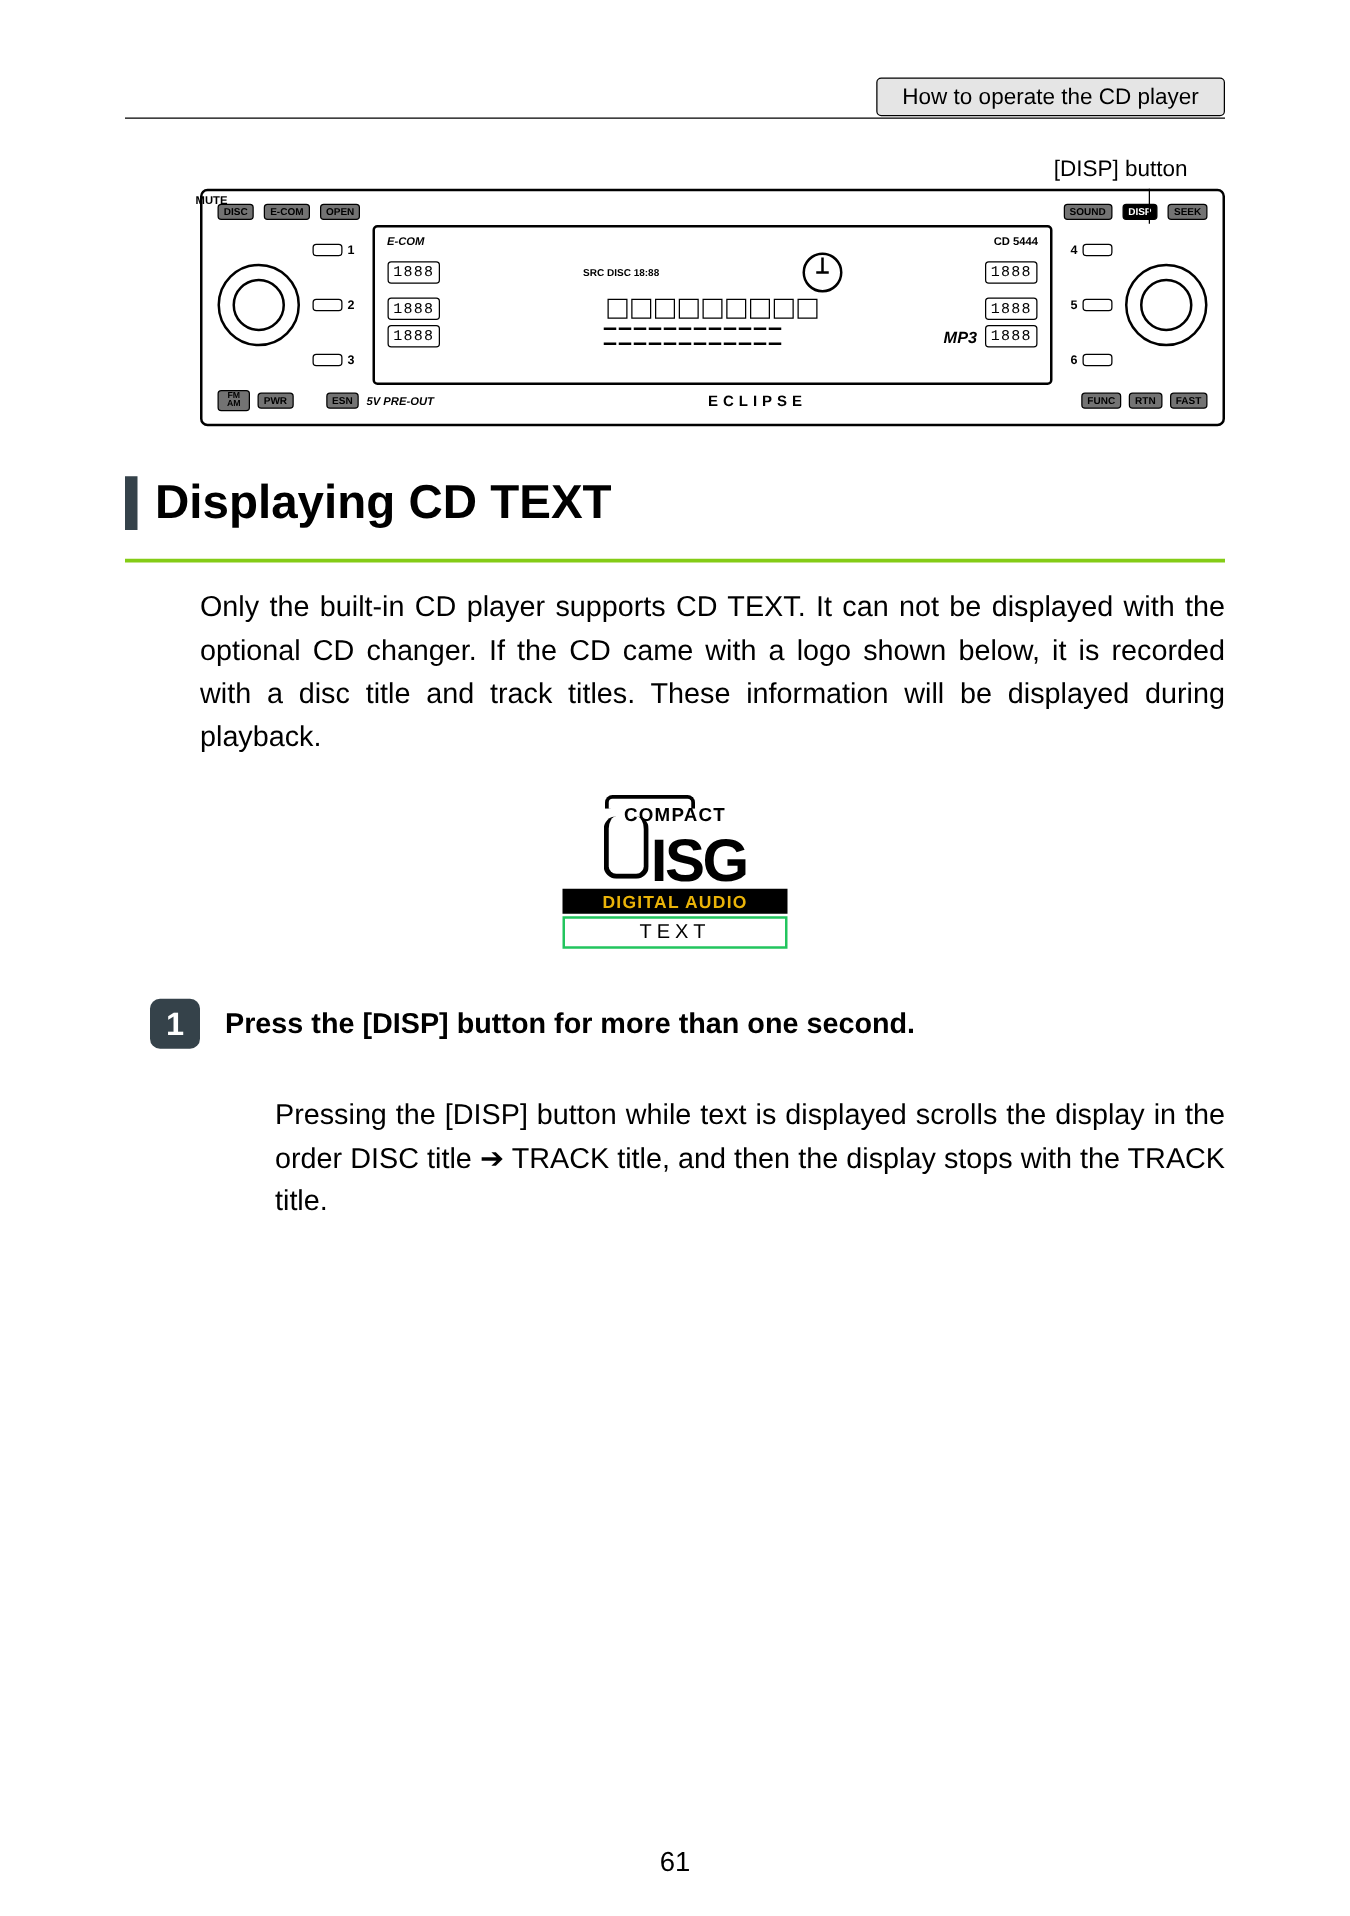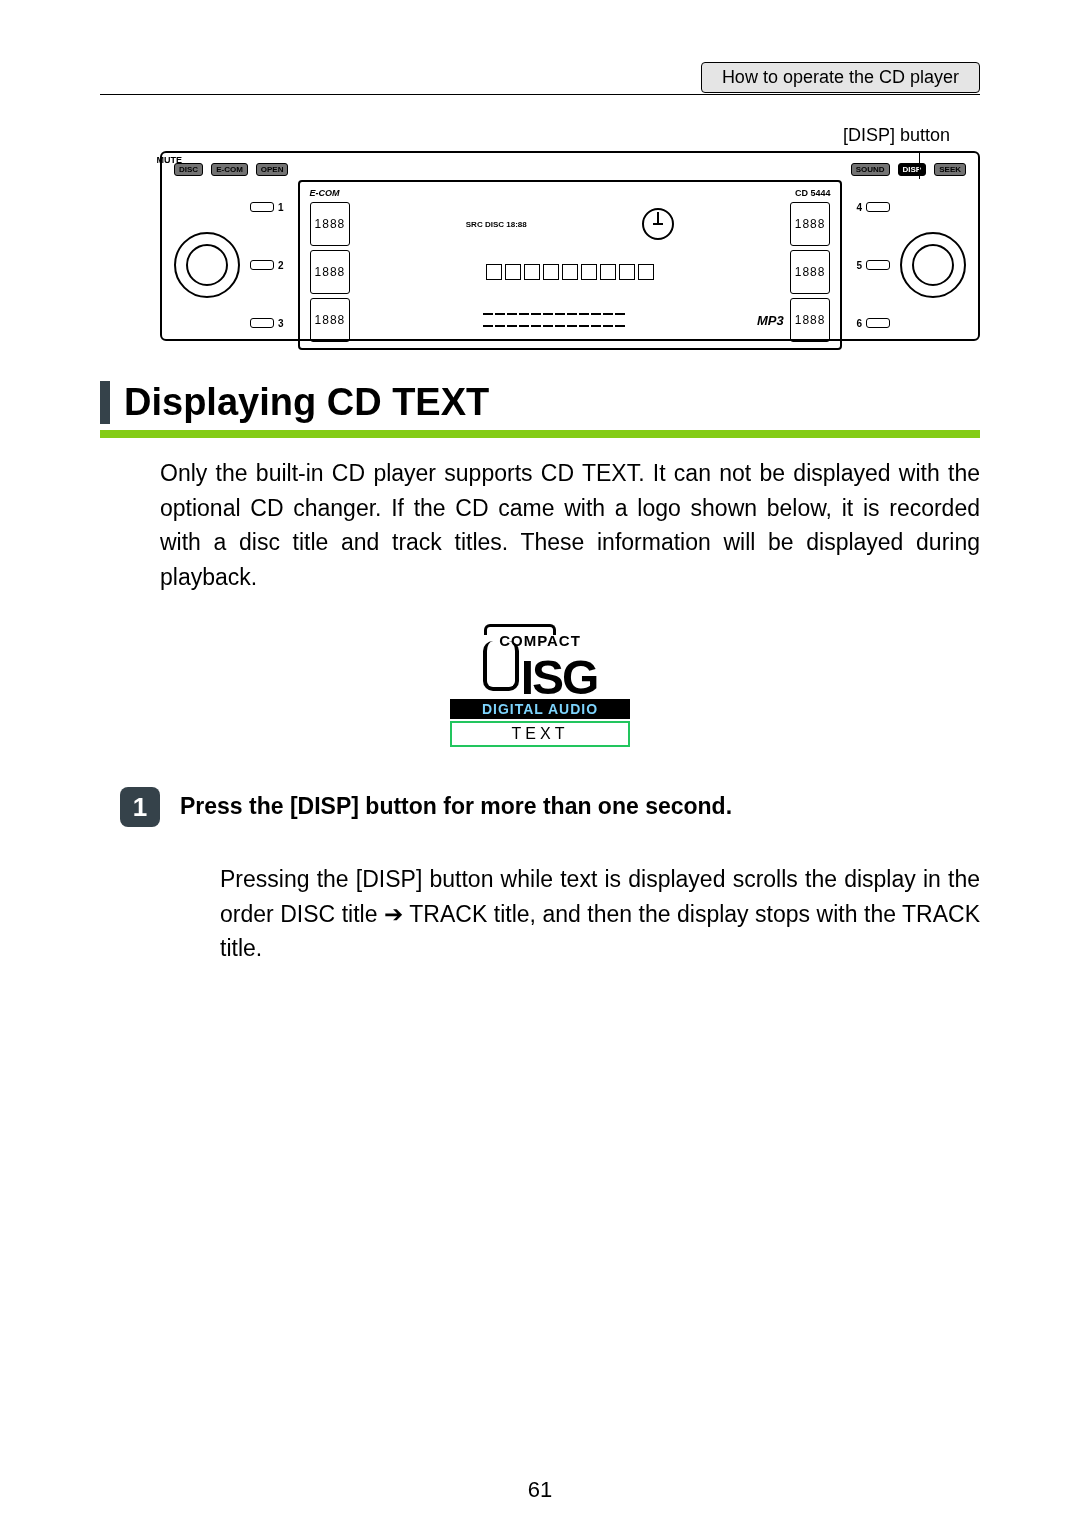--- a/index.html
+++ b/index.html
@@ -126,26 +126,26 @@
     gap: 4px;
     overflow:hidden;
   }
   .lcd-row {
     display: flex;
     justify-content: space-between;
     align-items: center;
     gap:6px;
   }
   .seg {
-    font-family: Liberation Sans, sans-serif;
+    font-family: Liberation Mono, monospace;
     font-size: 12px;
     letter-spacing: 1px;
     border:1px solid #000;
     border-radius:3px;
-    padding:14px 4px;
+    padding:1px 4px;
   }
   .lcd-model{
     font-size:9px;
     font-weight:bold;
   }
   .lcd-dotrow{
     display:flex;
     gap:3px;
     flex:1;
     justify-content:center;
@@ -179,23 +179,23 @@
     display:flex;gap:6px;align-items:center;
   }
   .brand-bottom{
     font-size:12px;
     letter-spacing:4px;
     font-weight:bold;
   }
   .section-title-row {
     display: flex;
     align-items: flex-end;
-    border-bottom: 8px solid #84cc16;
+    border-bottom: 3px solid #84cc16;
     margin-left: 0;
-    padding-bottom: 6px;
+    padding-bottom: 23px;
     margin-bottom: 18px;
   }
   .section-title-row .bar {
     width: 10px;
     align-self: stretch;
     background: #35424a;
     margin-right: 14px;
   }
   .section-title {
     font-size: 38px;
@@ -234,21 +234,21 @@
     gap:2px;
   }
   .logo-disc .d{
     border:4px solid #000;border-radius:10px 10px 10px 10px;
     width:28px;height:46px;display:inline-block;
     border-top:none;
     position:relative;top:-8px;
   }
   .logo-da {
     background: #000;
-    color: #7dd3fc;
+    color: #eab308;
     font-size: 14px;
     font-weight: 900;
     letter-spacing: 1px;
     padding: 2px 0;
   }
   .logo-text {
     border: 2px solid #22c55e;
     font-size: 16px;
     letter-spacing: 4px;
     padding: 2px 0;
@@ -396,20 +396,36 @@
             <span class="pill"></span>
           </div>
         <div class="row">
             <span>6</span>
             <span class="pill"></span>
           </div>
       </div>
       <div class="knob inner"></div>
     </div>
 
+    <div class="device-bottom">
+      <div class="grp">
+        <span class="tiny-btn" style="line-height:0.9;font-size:7px;width:16px;text-align:center">
+          <span>FM</span><br><span>AM</span>
+        </span>
+        <span class="tiny-btn">PWR</span>
+        <span style="margin-left:20px" class="tiny-btn">ESN</span>
+        <span style="font-style:italic">5V PRE-OUT</span>
+      </div>
+      <span class="brand-bottom">ECLIPSE</span>
+      <div class="grp">
+        <span class="tiny-btn">FUNC</span>
+        <span class="tiny-btn">RTN</span>
+        <span class="tiny-btn">FAST</span>
+      </div>
+    </div>
   </div>
 
   <div class="section-title-row">
     <div class="bar"></div>
     <div class="section-title">Displaying CD TEXT</div>
   </div>
 
   <div class="body-text">Only the built-in CD player supports CD TEXT. It can not be displayed with the optional CD changer. If the CD came with a logo shown below, it is recorded with a disc title and track titles. These information will be displayed during playback.</div>
 
   <div class="logo-block">

